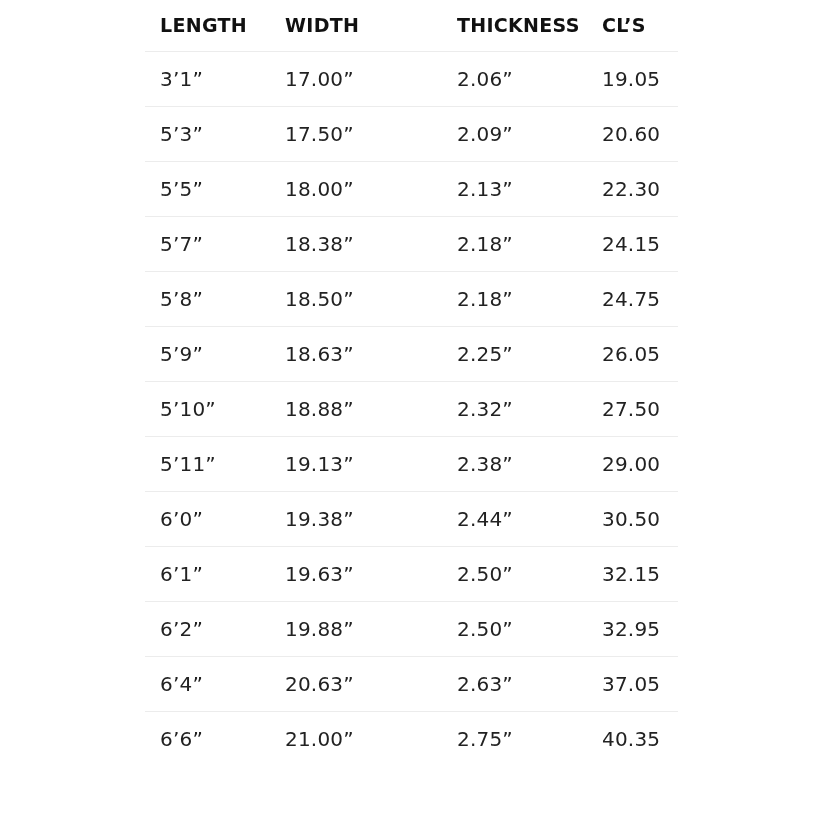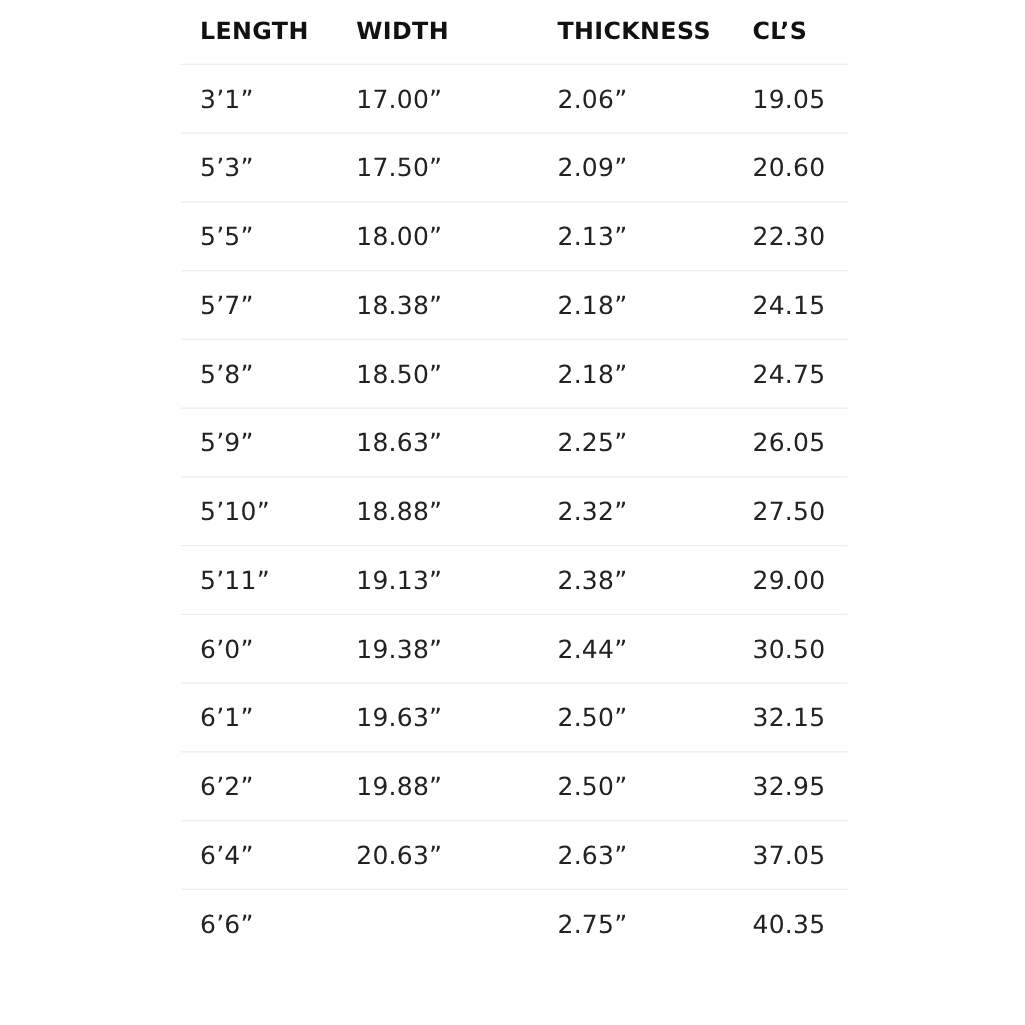--- a/index.html
+++ b/index.html
@@ -50,21 +50,21 @@
       padding-top: 0;
       height: 50px;
     }
     .data-row .cell {
       font-size: 20px;
       color: #222;
       letter-spacing: 0.2px;
     }
     .c-length { left: 15px; }
     .c-width { left: 140px; }
-    .c-thick { left: 301px; }
+    .c-thick { left: 312px; }
     .c-cls { left: 457px; }
   </style>
 </head>
 <body>
 
 <div class="size-table">
   <div class="header-row">
     <div class="cell c-length">LENGTH</div>
     <div class="cell c-width">WIDTH</div>
     <div class="cell c-thick">THICKNESS</div>
@@ -138,17 +138,18 @@
         <div class="cell c-cls">32.95</div>
       </div>
       <div class="data-row">
         <div class="cell c-length">6’4”</div>
         <div class="cell c-width">20.63”</div>
         <div class="cell c-thick">2.63”</div>
         <div class="cell c-cls">37.05</div>
       </div>
       <div class="data-row">
         <div class="cell c-length">6’6”</div>
+        <div class="cell c-width">21.00”</div>
         <div class="cell c-thick">2.75”</div>
         <div class="cell c-cls">40.35</div>
       </div>
     </div>
 </div>
 
 </body></html>

